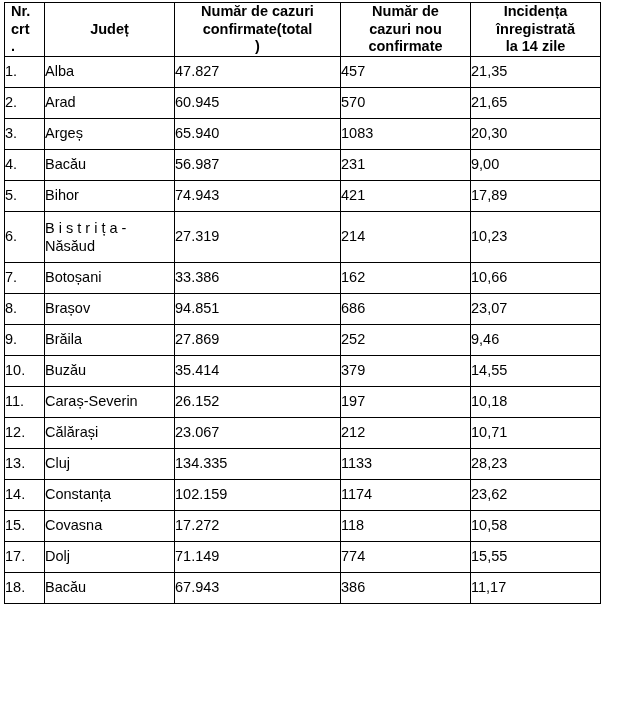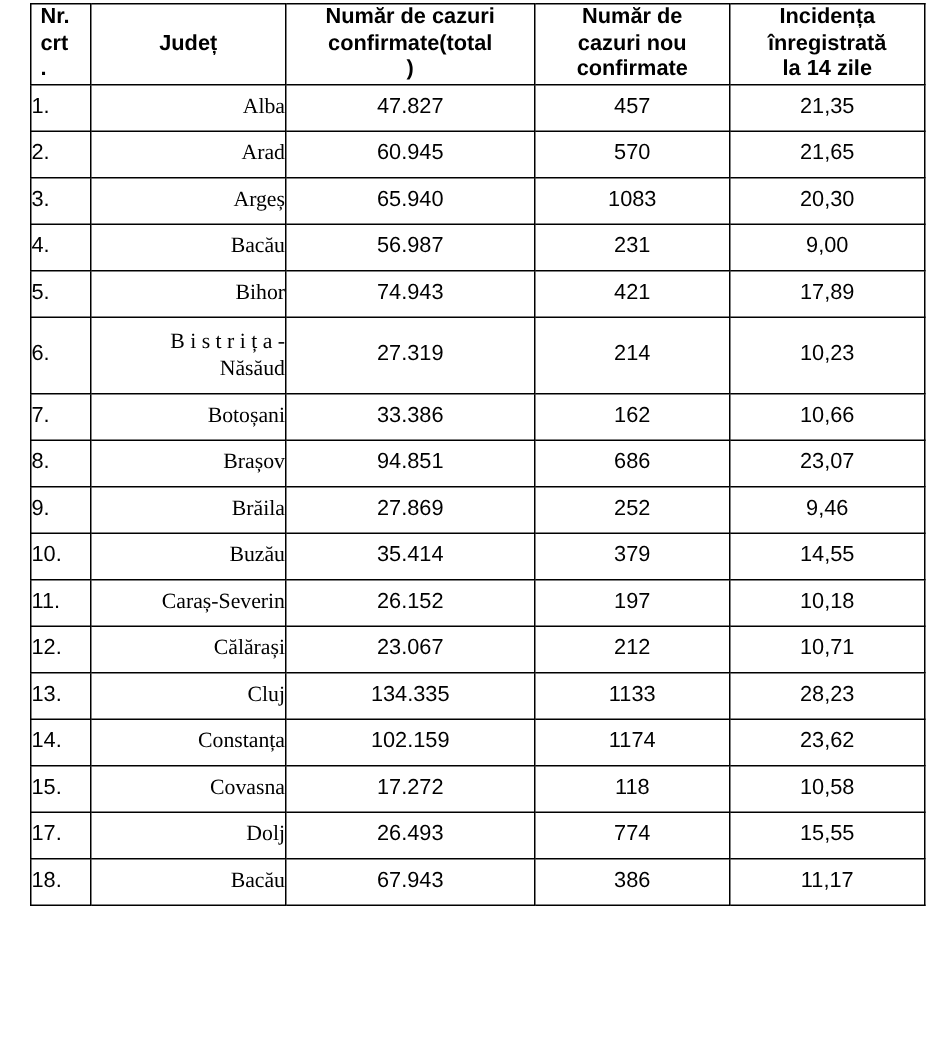--- a/index.html
+++ b/index.html
@@ -12,21 +12,21 @@
     height: 709px;
     font-family: "Liberation Sans", sans-serif;
     color: #000000;
     overflow: hidden;
   }
   .page {
     position: relative;
     width: 620px;
     height: 709px;
     box-sizing: border-box;
-    padding: 2px 14px 0 20px;
+    padding: 2px 14px 0 4px;
   }
   table.cases-table {
     border-collapse: collapse;
     width: 596px;
     table-layout: fixed;
   }
   table.cases-table th,
   table.cases-table td {
     border: 1px solid #000000;
     padding: 0;
@@ -53,26 +53,24 @@
   tbody td {
     font-size: 14.5px;
     line-height: 1.2;
     height: 30px;
   }
   td.nr {
     text-align: left;
     padding-left: 6px;
   }
   td.judet {
-    text-align: right;
+    text-align: left;
     padding-left: 8px;
-    font-family: Liberation Serif, serif;
   }
   td.num {
-    text-align: center;
   }
   .wrapped-name {
     display: block;
     line-height: 1.25;
     padding: 2px 0 2px 0;
   }
   .wrapped-name .line2 {
     letter-spacing: 0;
   }
   .tall-row td {
@@ -233,21 +231,21 @@
       <tr>
         <td class="nr">15.</td>
         <td class="judet">Covasna</td>
         <td class="num">17.272</td>
         <td class="num">118</td>
         <td class="num">10,58</td>
       </tr>
       <tr>
         <td class="nr">17.</td>
         <td class="judet">Dolj</td>
-        <td class="num">26.493</td>
+        <td class="num">71.149</td>
         <td class="num">774</td>
         <td class="num">15,55</td>
       </tr>
       <tr>
         <td class="nr">18.</td>
         <td class="judet">Bacău</td>
         <td class="num">67.943</td>
         <td class="num">386</td>
         <td class="num">11,17</td>
       </tr>

